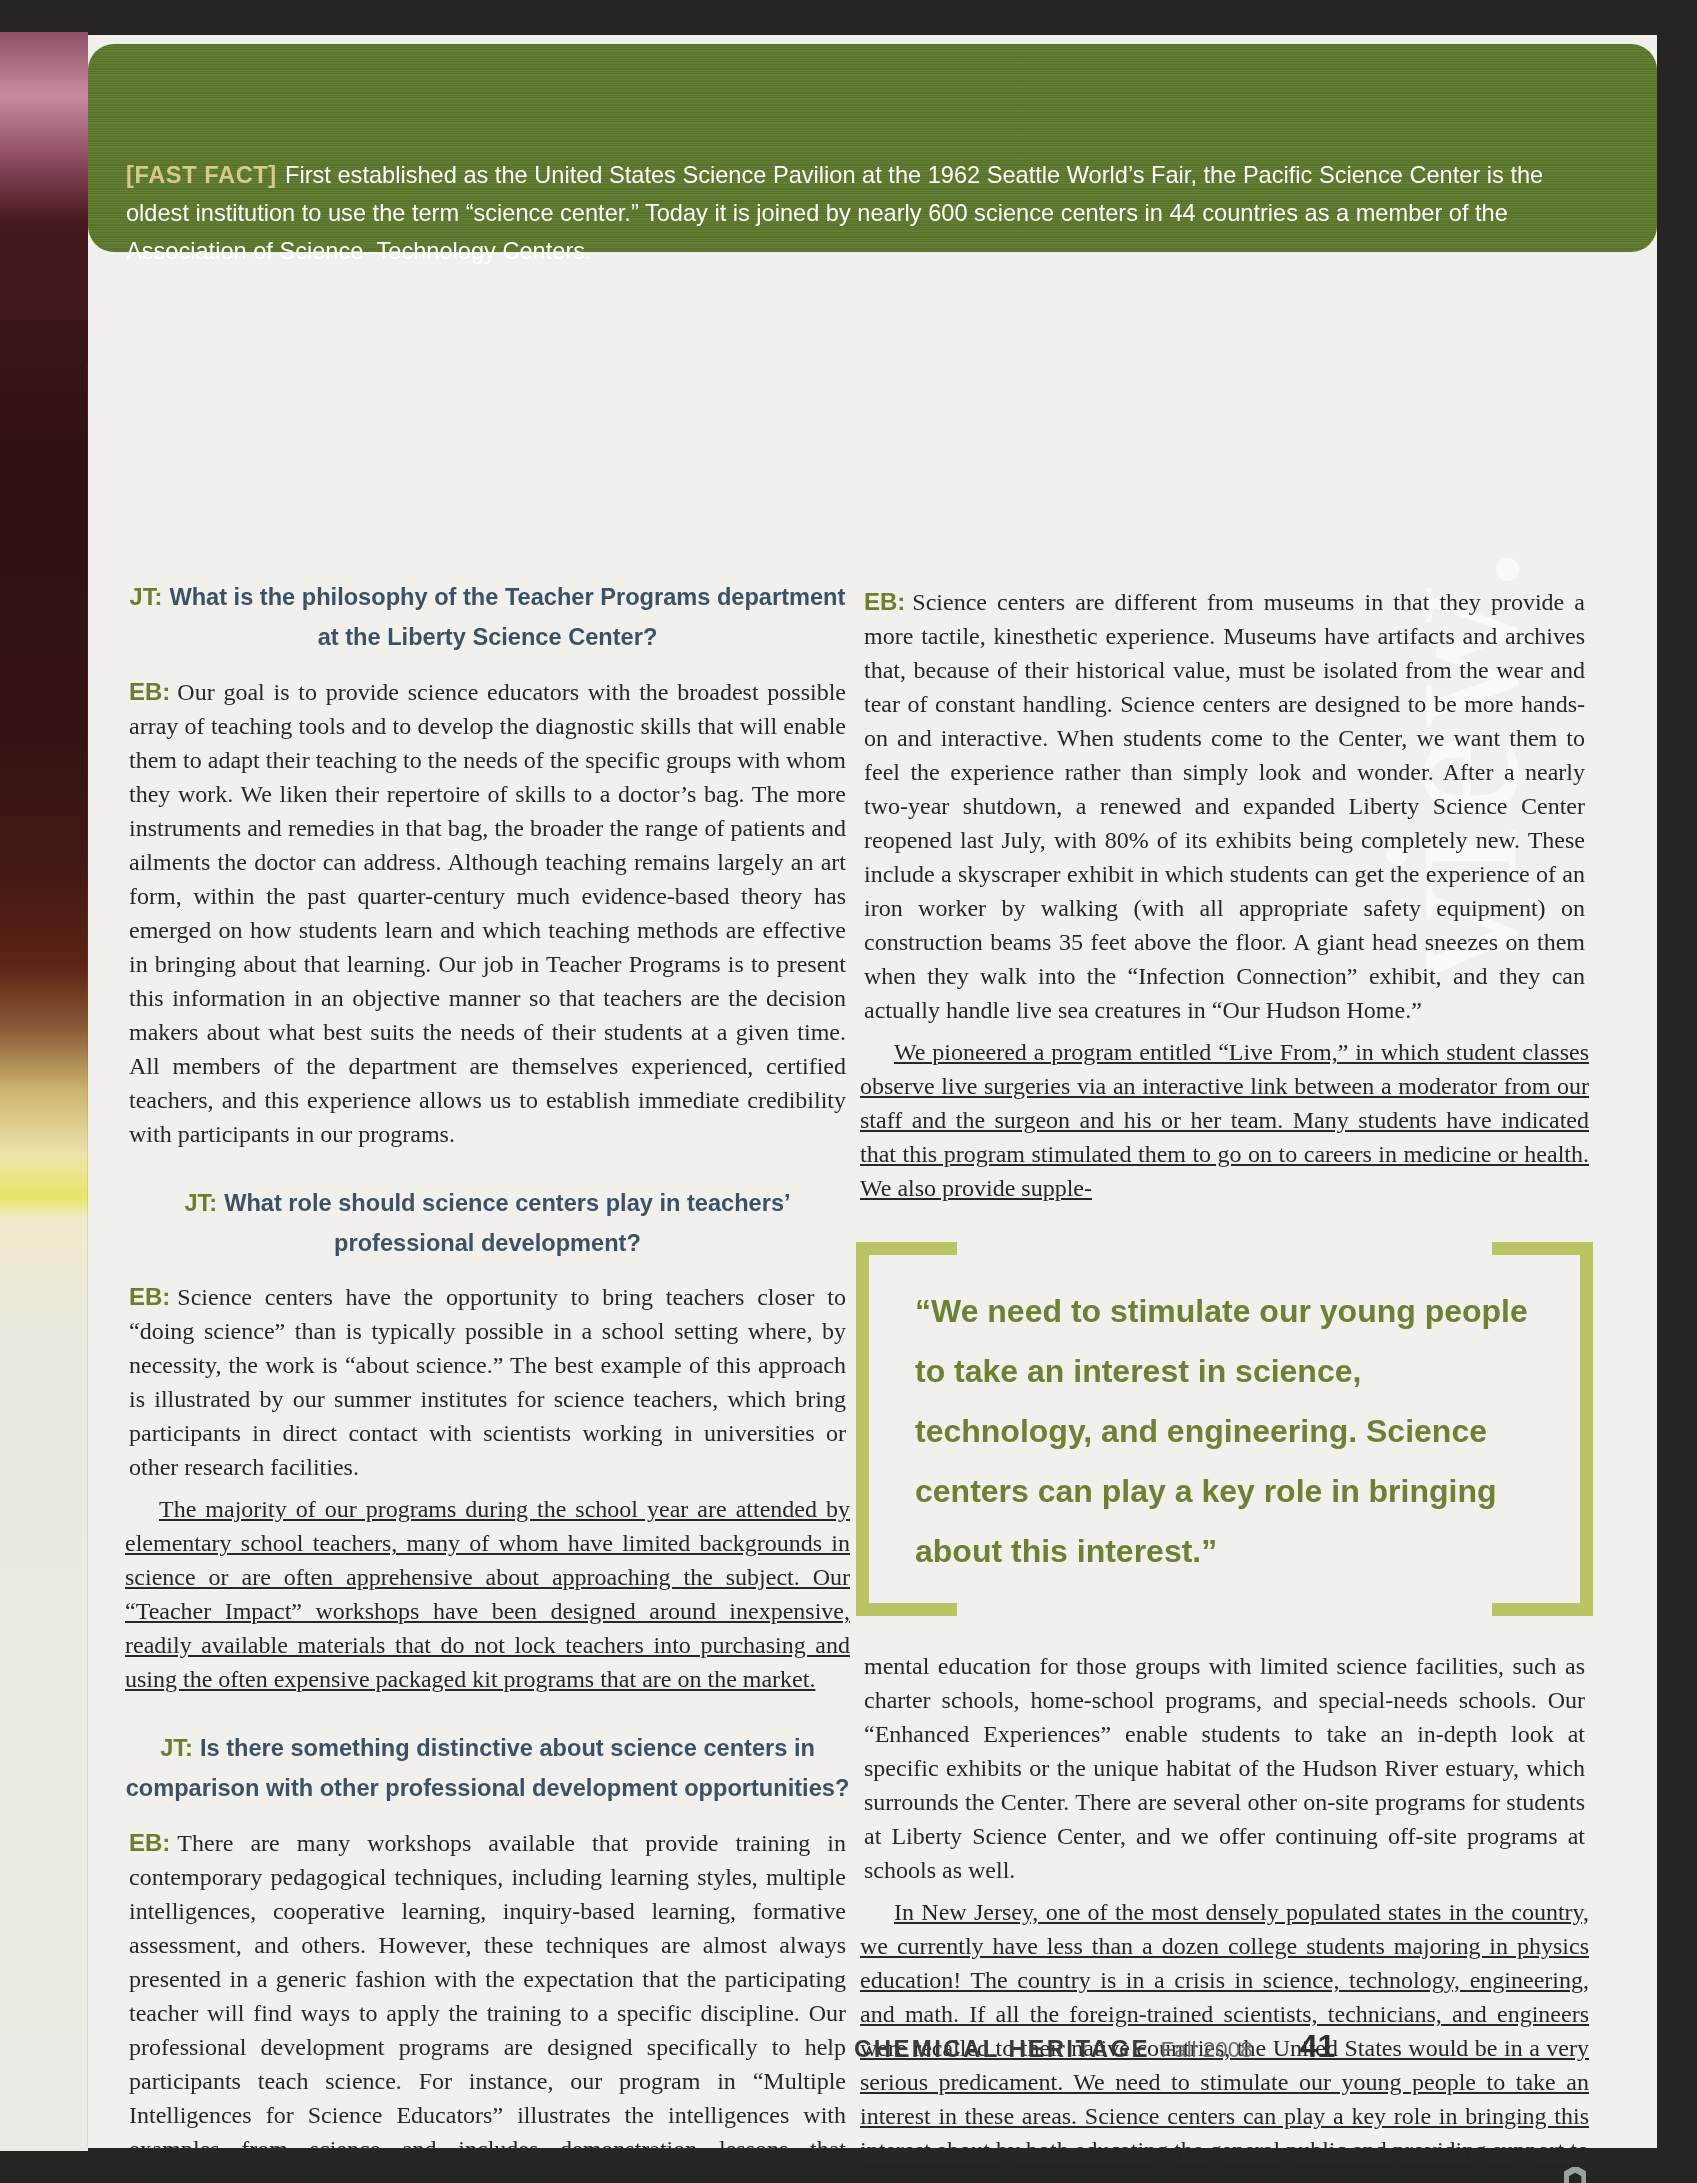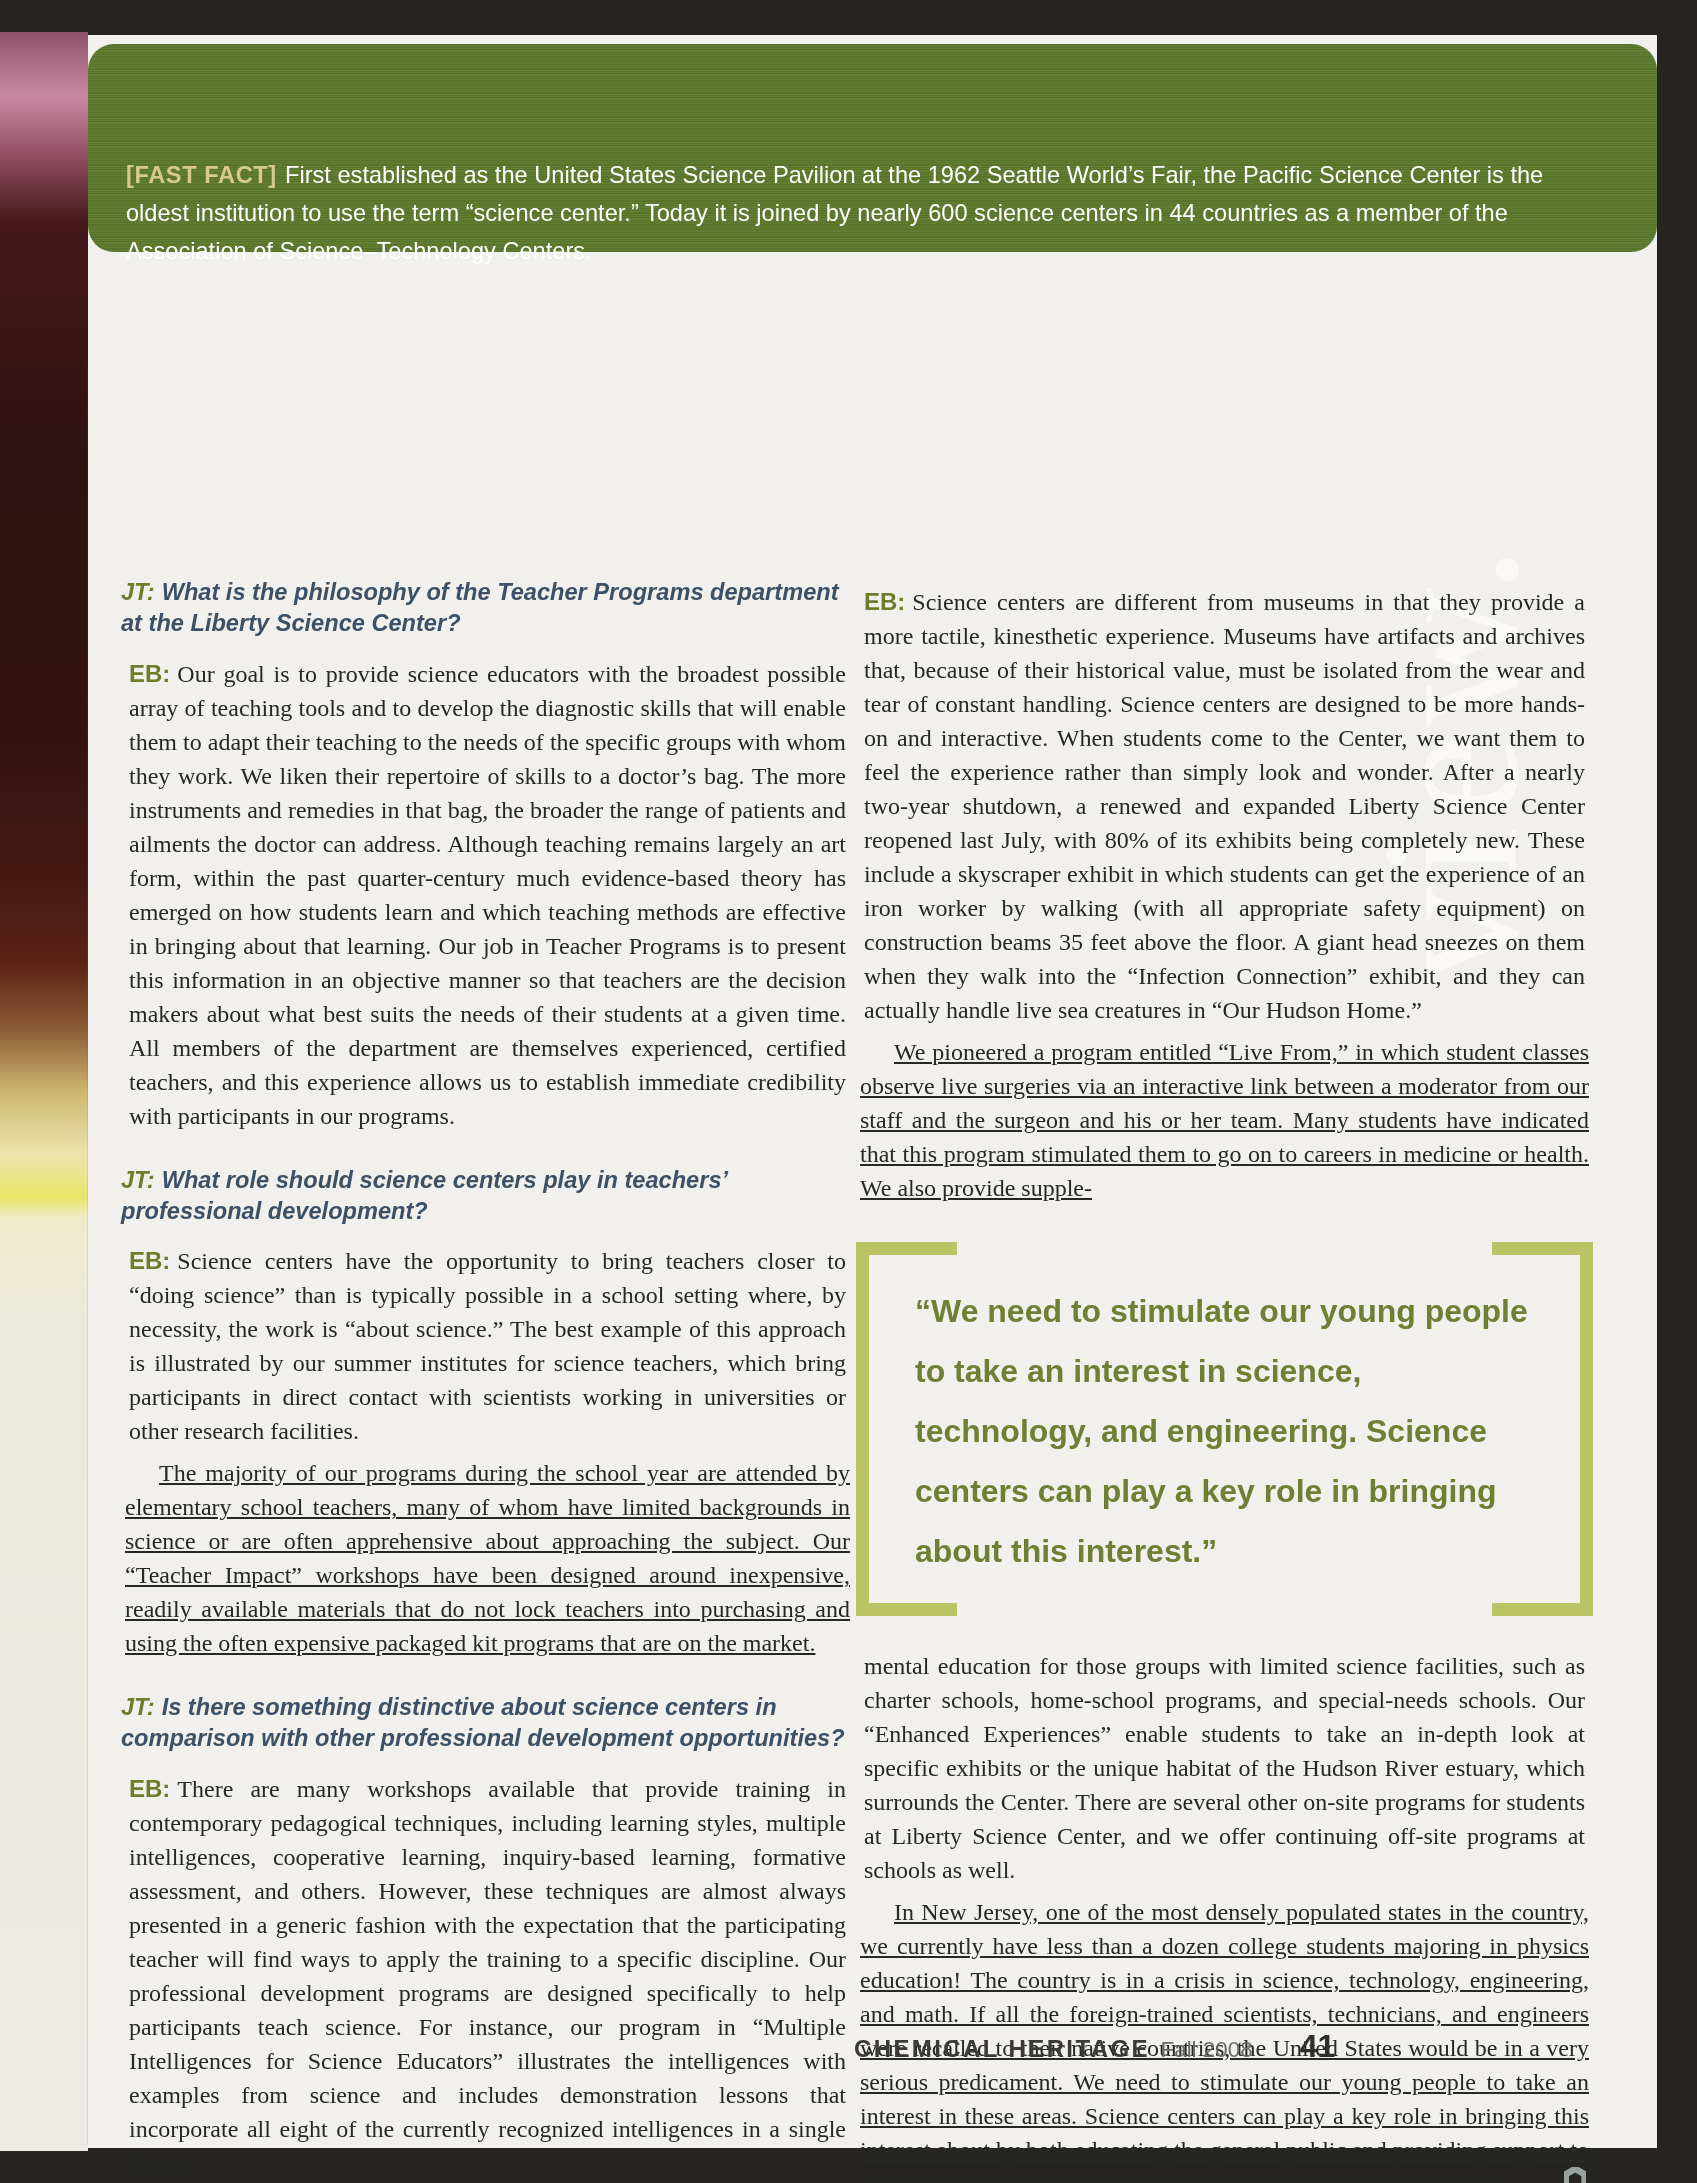--- a/index.html
+++ b/index.html
@@ -50,22 +50,22 @@
   
   .col{
     position:absolute;top:542px;width:733px;
     font-family:"Liberation Serif",serif;font-size:24px;line-height:34px;
     color:#272725;text-align:justify;
   }
   .col-left{left:33px;}
   .col-right{left:768px;width:737px;}
   .question{
     font-family:"Liberation Sans",sans-serif;font-weight:bold;
-    font-size:23.6px;line-height:31px;color:#3c5166;
-    text-align:left;margin:32px 0 17.7px 0;font-style:italic;
+    font-size:23.6px;line-height:40px;color:#3c5166;
+    text-align:center;margin:32px 0 17.7px 0;
   }
   .question:first-child{margin-top:0;}
   .speaker{color:#6e7c2b;font-family:"Liberation Sans",sans-serif;font-weight:bold;margin-right:7px;}
   .answer{margin:8px;}
   .cont{margin:4px;text-indent:34px;text-decoration:underline;}
   
   .pull-quote{
     position:relative;margin:37px 0 33px 0;padding:39px 65px 35px 59px;
     text-align:left;
   }

